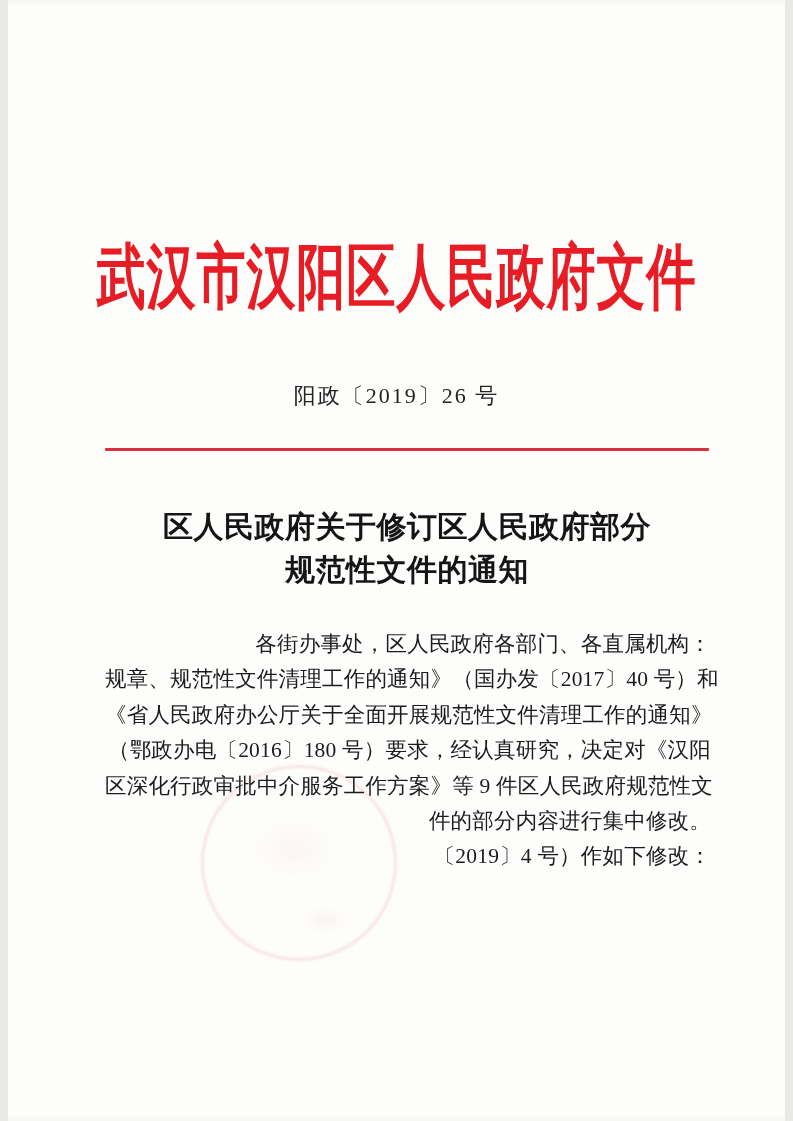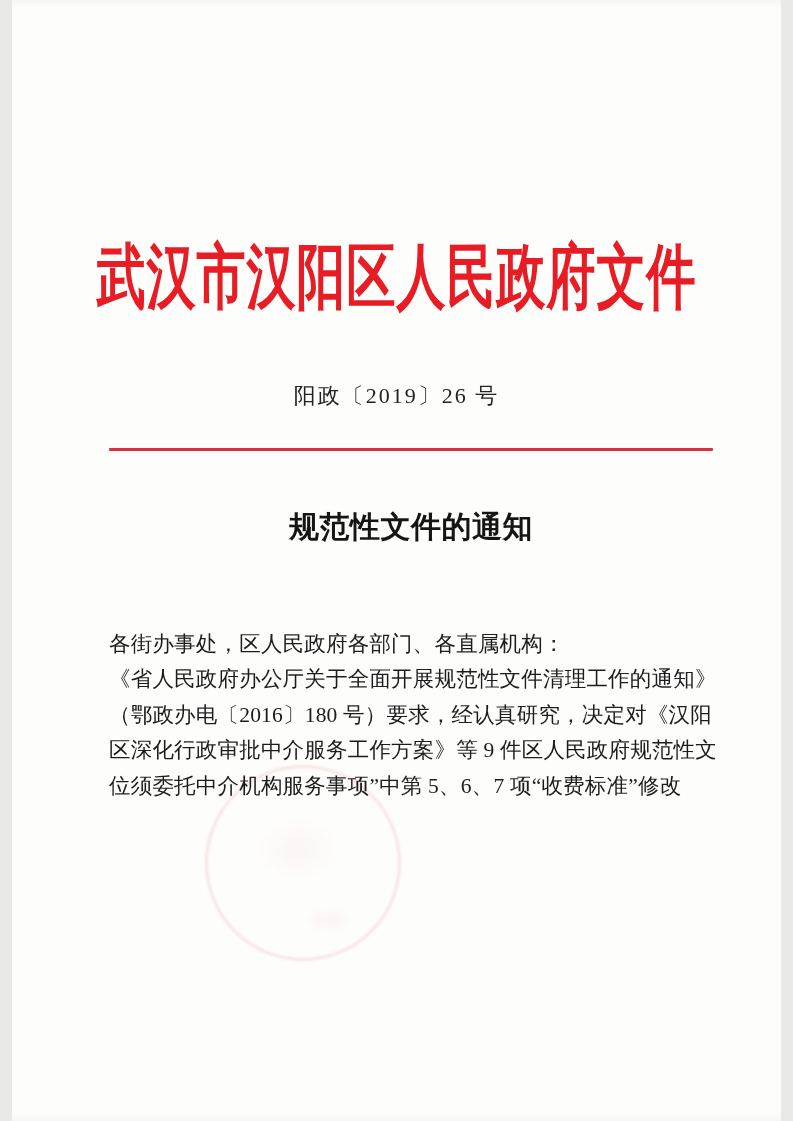--- a/index.html
+++ b/index.html
@@ -9,20 +9,21 @@
   }
   .page {
     position: relative;
     width: 769px;
     height: 1121px;
     margin: 0 auto;
     background: #fdfdfb;
     overflow: hidden;
     font-family: "Liberation Serif", "DejaVu Serif", serif;
     color: var(--text-black, #1d1d1f);
+    padding-left: 8px;
   }
   
   .page::before {
     content: "";
     position: absolute;
     inset: 0;
     pointer-events: none;
     background:
       linear-gradient(to bottom, rgba(0,0,0,0.03), rgba(0,0,0,0) 8px),
       linear-gradient(to top, rgba(0,0,0,0.03), rgba(0,0,0,0) 8px);
@@ -84,20 +85,21 @@
     top: 627px;
     left: 97px;
     width: 606px;
     font-size: 21.5px;
     line-height: 35.4px;
     letter-spacing: 0.2px;
     color: #1c1c1e;
   }
   .body-line {
     white-space: nowrap;
+    text-align: right;
   }
   .body-line.indent {
     padding-left: 43px;
   }
 
   
   .seal-bleed {
     position: absolute;
     top: 765px;
     left: 193px;
@@ -135,26 +137,29 @@
 
 <div class="page">
 
   <div class="banner">武汉市汉阳区人民政府文件</div>
 
   <div class="doc-number">阳政〔2019〕26 号</div>
 
   <div class="red-divider"></div>
 
   <div class="doc-title">
+    <div class="title-line">区人民政府关于修订区人民政府部分</div>
     <div class="title-line">规范性文件的通知</div>
   </div>
 
   <div class="seal-bleed"></div>
 
   <div class="body-text">
     <div class="body-line">各街办事处，区人民政府各部门、各直属机构：</div>
+    <div class="body-line">规章、规范性文件清理工作的通知》（国办发〔2017〕40 号）和</div>
     <div class="body-line">《省人民政府办公厅关于全面开展规范性文件清理工作的通知》</div>
     <div class="body-line">（鄂政办电〔2016〕180 号）要求，经认真研究，决定对《汉阳</div>
     <div class="body-line">区深化行政审批中介服务工作方案》等 9 件区人民政府规范性文</div>
-    <div class="body-line">位须委托中介机构服务事项”中第 5、6、7 项“收费标准”修改</div>
+    <div class="body-line">件的部分内容进行集中修改。</div>
+    <div class="body-line">〔2019〕4 号）作如下修改：</div>
   </div>
 
 </div>
 
 </body></html>

